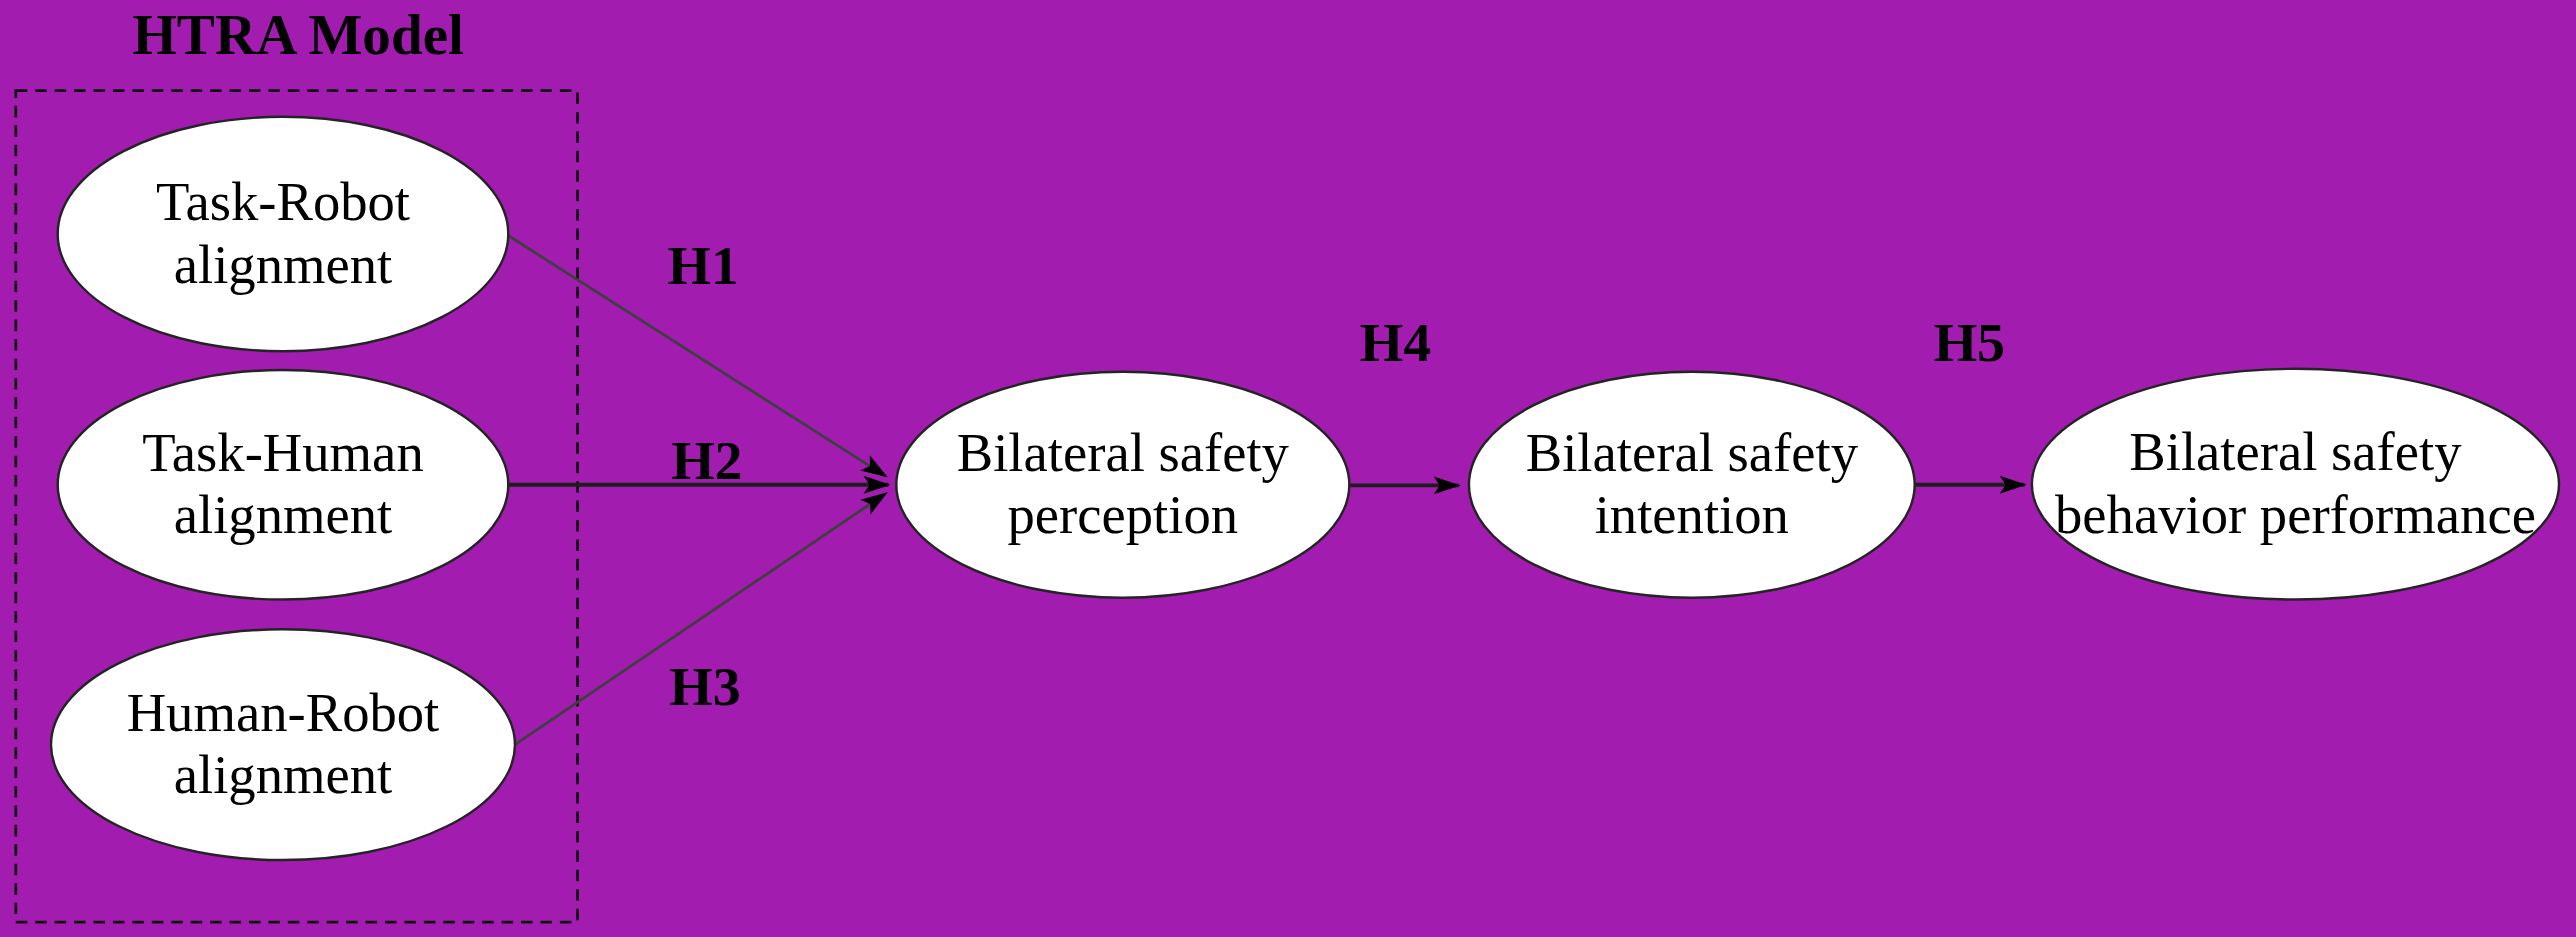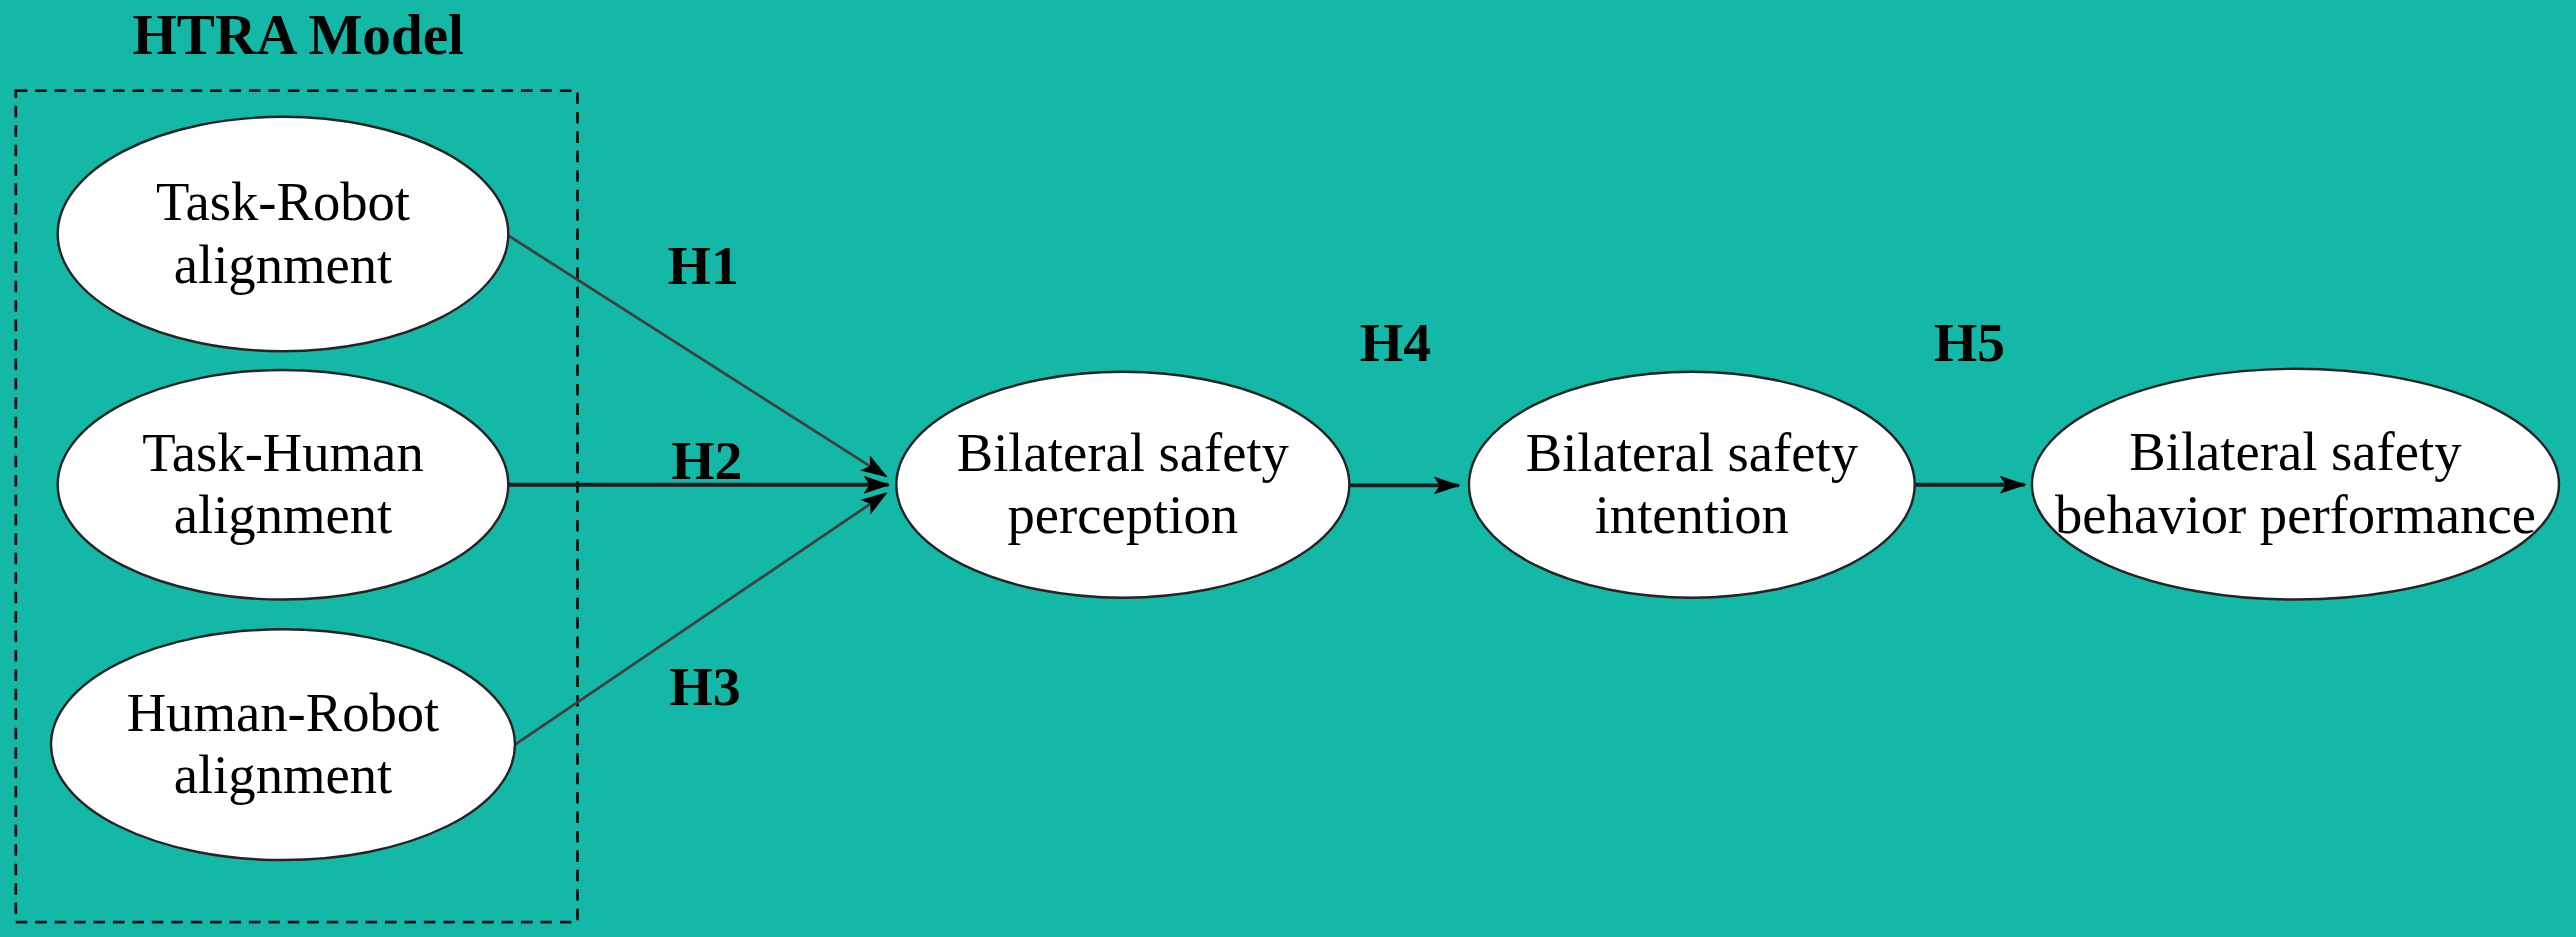--- a/index.html
+++ b/index.html
@@ -4,21 +4,21 @@
 <style>
   html, body {
     margin: 0;
     padding: 0;
     background: #ffffff;
   }
   .stage {
     position: relative;
     width: 2576px;
     height: 938px;
-    background: #14b8a6;
+    background: #a21caf;
     font-family: "Liberation Serif", "DejaVu Serif", serif;
   }
   svg { display: block; }
 
   .diagram-title {
     font-family: "Liberation Serif", "DejaVu Serif", serif;
     font-size: 94px;
     font-weight: bold;
     fill: #000000;
     text-anchor: middle;

